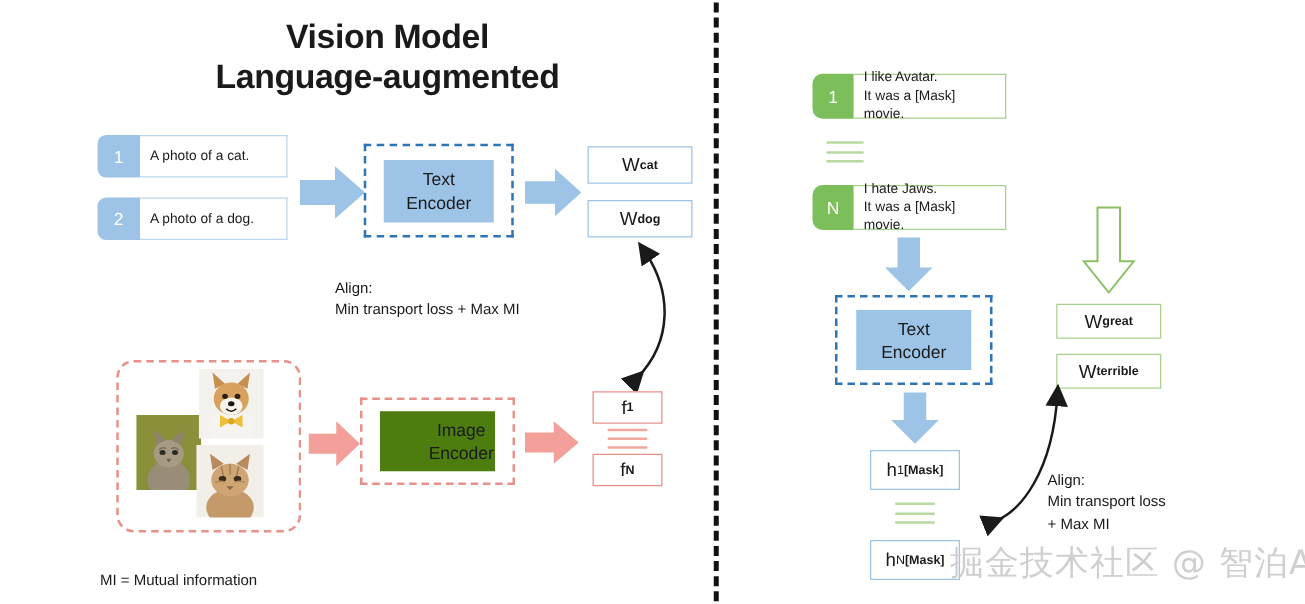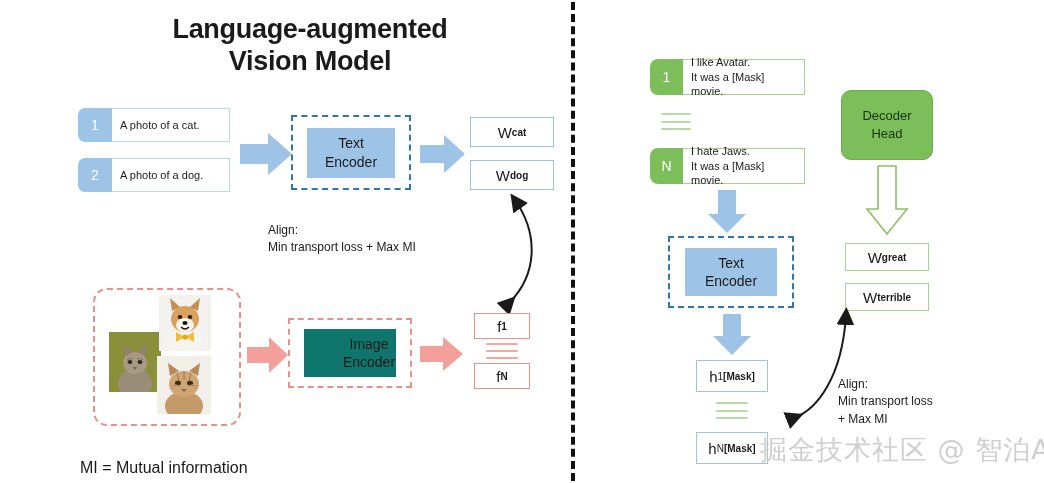--- a/index.html
+++ b/index.html
@@ -65,21 +65,21 @@
 
   
   .enc-wrap { display: flex; align-items: center; justify-content: center; }
   .enc-box {
     display: flex; flex-direction: column; align-items: center; justify-content: center;
     font-size: 14px; color: #1a1a1a; line-height: 1.3;
   }
   .enc-wrap.blue { border: 2.5px dashed #2e75b6; }
   .enc-wrap.blue .enc-box { background: #9dc3e6; }
   .enc-wrap.salmon { border: 2px dashed #e8908a; }
-  .enc-wrap.salmon .enc-box { background: #0f766e; padding-left: 38px; }
+  .enc-wrap.salmon .enc-box { background: #4d7c0f; padding-left: 38px; }
 
   #text-encoder-left { left: 291px; top: 115px; width: 120px; height: 75px; }
   #text-encoder-left .enc-box { width: 88px; height: 50px; }
   #image-encoder { left: 288px; top: 318px; width: 124px; height: 70px; }
   #image-encoder .enc-box { width: 92px; height: 48px; }
   #text-encoder-right { left: 668px; top: 236px; width: 126px; height: 72px; }
   #text-encoder-right .enc-box { width: 92px; height: 48px; }
 
   
   .vbox {
@@ -125,40 +125,40 @@
   #photo-frame {
     left: 93px; top: 288px; width: 148px; height: 138px;
     border: 2px dashed #e8908a; border-radius: 14px;
   }
   .photo { position: absolute; overflow: hidden; }
 
   
   .note { color: #1a1a1a; text-align: left; line-height: 1.45; }
   #align-left { left: 268px; top: 222px; width: 250px; font-size: 12px; }
   #align-right { left: 838px; top: 376px; width: 156px; font-size: 12px; }
-  #mi-note { left: 80px; top: 456px; width: 230px; font-size: 16px; text-align: left; }
+  #mi-note { left: 80px; top: 456px; width: 230px; font-size: 12px; text-align: left; }
 
   
   #watermark {
     left: 760px; top: 432px;
     font-size: 27px; color: #cfcfcf;
     font-family: "DejaVu Sans", sans-serif;
     white-space: nowrap; letter-spacing: 1px;
   }
 </style>
 </head>
 <body>
 
 <div id="root">
 
   <div class="abs" id="divider"></div>
 
   <div class="abs panel-title" id="title-left">
+    <div>Vision Model</div>
     <div>Language-augmented</div>
-    <div>Vision Model</div>
   </div>
 
   <div class="abs card blue" id="card-cat">
     <div class="card-tag">1</div>
     <div class="card-body">A photo of a cat.</div>
   </div>
   <div class="abs card blue" id="card-dog">
     <div class="card-tag">2</div>
     <div class="card-body">A photo of a dog.</div>
   </div>
@@ -311,24 +311,20 @@
     <div class="enc-box">
       <span>Text</span>
       <span>Encoder</span>
     </div>
   </div>
 
   <svg class="abs arrow-svg" style="left:712px; top:314px;" width="40" height="42">
     <polygon points="11,0 29,0 29,22 39,22 20,41 1,22 11,22" fill="#9dc3e6"></polygon>
   </svg>
 
-  <div class="abs" id="decoder-head">
-    <span>Decoder</span>
-    <span>Head</span>
-  </div>
 
   <svg class="abs arrow-svg" style="left:866px; top:166px;" width="42" height="70">
     <polygon points="12,0 30,0 30,43 41,43 21,68 1,43 12,43" fill="#ffffff" stroke="#8cc063" stroke-width="1.6"></polygon>
   </svg>
 
   <div class="abs vbox green" id="w-great">
     <span>W</span>
       <sub>great</sub>
   </div>
   <div class="abs vbox green" id="w-terrible">

